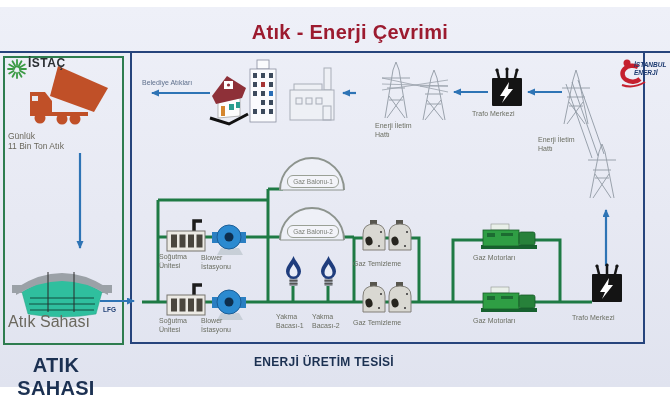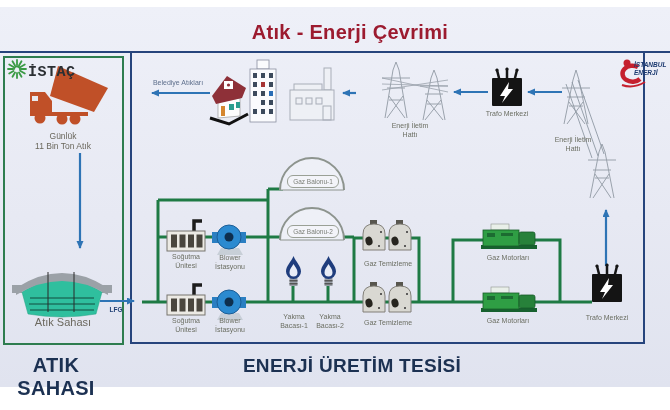--- a/index.html
+++ b/index.html
@@ -8,32 +8,32 @@
   #board{position:absolute;left:0;top:7px;width:670px;height:380px;
          background:linear-gradient(180deg,#eef0f8 0%,#e7e9f3 55%,#e0e3ef 100%);}
   #title{position:absolute;left:30px;right:0;top:21px;text-align:center;
          font-size:20px;font-weight:bold;color:#9c1b2f;letter-spacing:.3px;}
   #rule{position:absolute;left:0;top:51px;width:670px;height:2px;background:#26447c;}
   #waste-box{position:absolute;left:3px;top:56px;width:121px;height:289px;
          border:2px solid #2e7d4f;box-sizing:border-box;}
   #plant-box{position:absolute;left:130px;top:51px;width:515px;height:293px;
          border:2px solid #26447c;box-sizing:border-box;}
   svg{position:absolute;left:0;top:0;}
-  .lbl{position:absolute;font-size:7px;line-height:9px;color:#6b6e62;text-align:center;}
+  .lbl{position:absolute;font-size:7px;line-height:9px;color:#6b6e62;text-align:left;}
   .lbl .ln{display:block;}
   .lbl.blue{color:#5e6f8c;}
   .lbl.md{font-size:8.5px;line-height:10px;color:#6a675c;}
-  .lbl.lg{font-size:11px;line-height:12px;color:#6b685e;}
+  .lbl.lg{font-size:16px;line-height:12px;color:#6b685e;}
   .lbl.lfg{font-size:6.5px;font-weight:bold;color:#1f3f74;}
   .pill{position:absolute;border:1px solid #9aa096;border-radius:6px;
         font-size:6.5px;line-height:11px;color:#7c7f77;text-align:center;
         background:rgba(255,255,255,.3);}
   .sec{position:absolute;font-weight:bold;color:#1c3152;text-align:center;letter-spacing:.3px;}
-  #istac-text{position:absolute;left:28px;top:64px;font-size:15px;font-weight:bold;
-        color:#2b2f33;letter-spacing:.5px;font-family:Liberation Mono, monospace;}
+  #istac-text{position:absolute;left:28px;top:56px;font-size:12px;font-weight:bold;
+        color:#2b2f33;letter-spacing:.5px;}
   #ienerji-text{position:absolute;left:634px;top:61px;font-size:6.5px;line-height:7.5px;
         font-weight:bold;font-style:italic;color:#1c3a70;}
   #ienerji-text .ln{display:block;}
 </style>
 </head>
 <body>
 
 <div id="stage">
   <div id="board"></div>
   <div id="rule"></div>
@@ -297,21 +297,21 @@
     <span class="ln">ENERJİ</span>
   </div>
 
   <div class="lbl md" style="left:8px;top:131px;width:110px">
     <span class="ln">Günlük</span>
     <span class="ln">11 Bin Ton Atık</span>
   </div>
   <div class="lbl lg" style="left:8px;top:316px;width:110px">Atık Sahası</div>
   <div class="lbl lfg" style="left:103px;top:305px;width:26px">LFG</div>
   <div class="sec" style="left:0;top:354px;width:112px;font-size:20px">ATIK SAHASI</div>
-  <div class="sec" style="left:212px;top:355px;width:280px;font-size:19px">ENERJİ ÜRETİM TESİSİ</div>
+  <div class="sec" style="left:184px;top:355px;width:280px;font-size:12px">ENERJİ ÜRETİM TESİSİ</div>
 
   <div class="lbl blue" style="left:142px;top:78px;width:72px">Belediye Atıkları</div>
 
   <div class="lbl" style="left:375px;top:121px;width:70px">
     <span class="ln">Enerji İletim</span>
     <span class="ln">Hattı</span>
   </div>
   <div class="lbl" style="left:472px;top:109px;width:70px">Trafo Merkezi</div>
   <div class="lbl" style="left:538px;top:135px;width:70px">
     <span class="ln">Enerji İletim</span>

